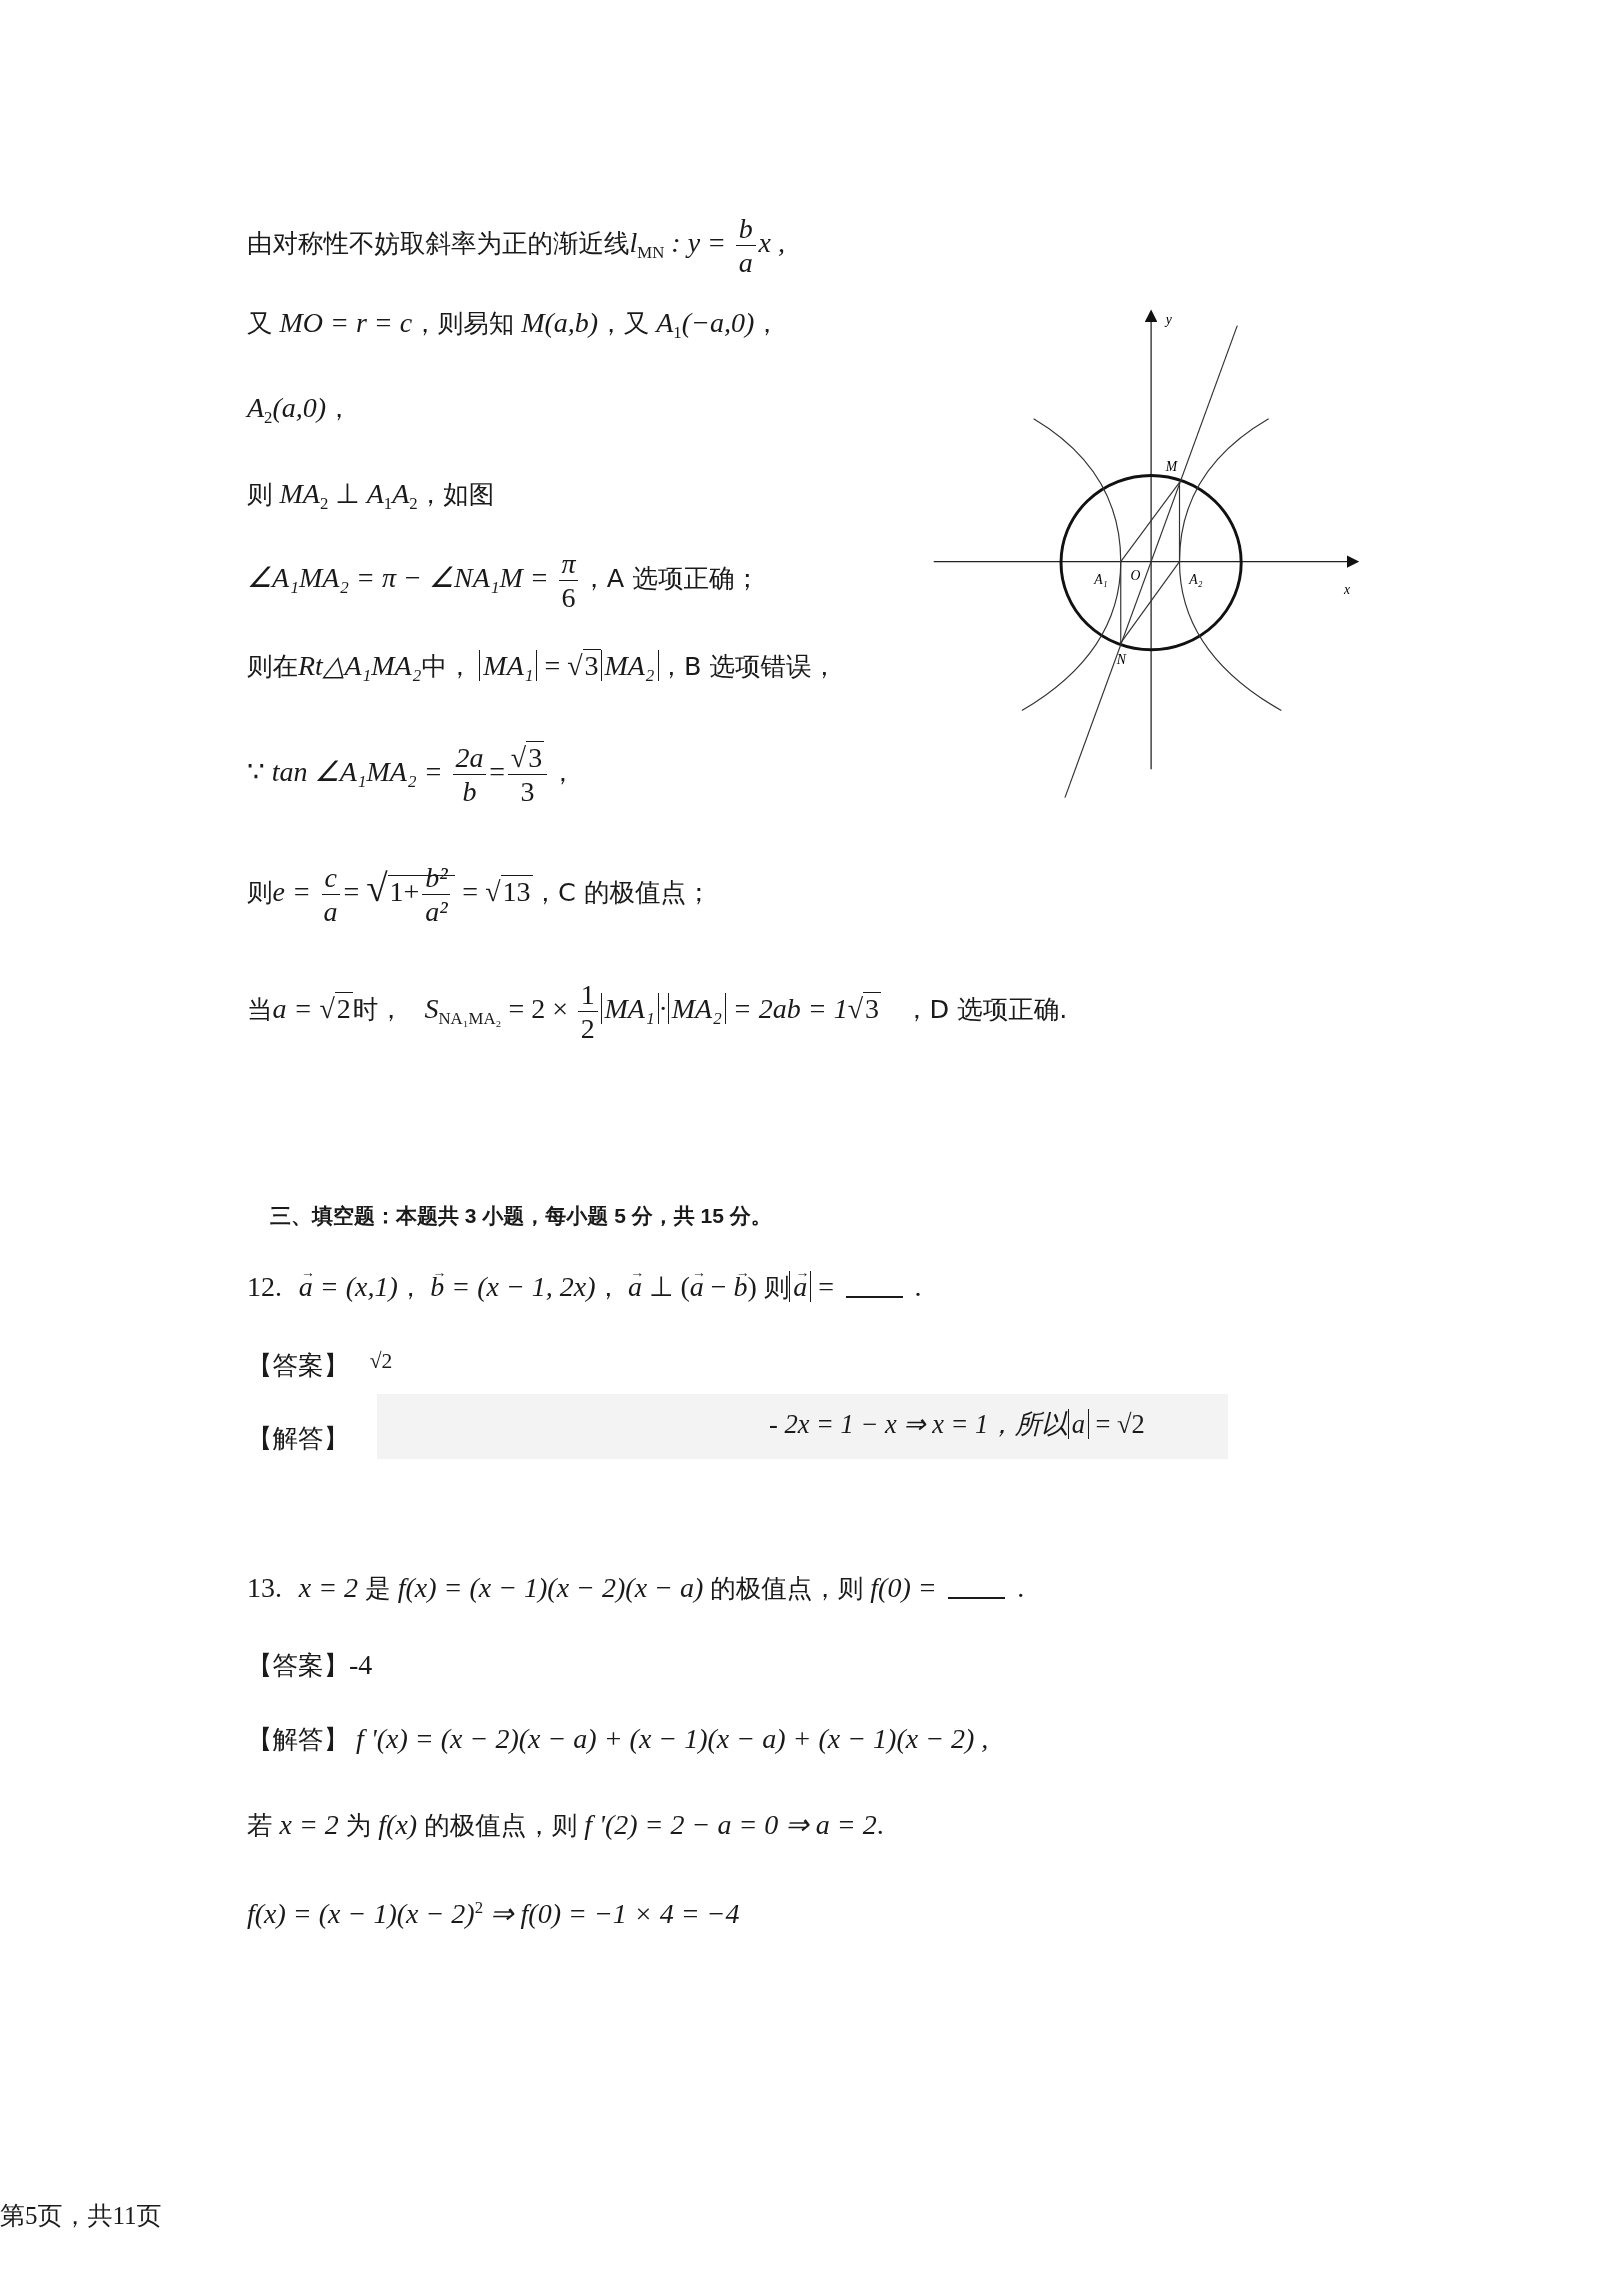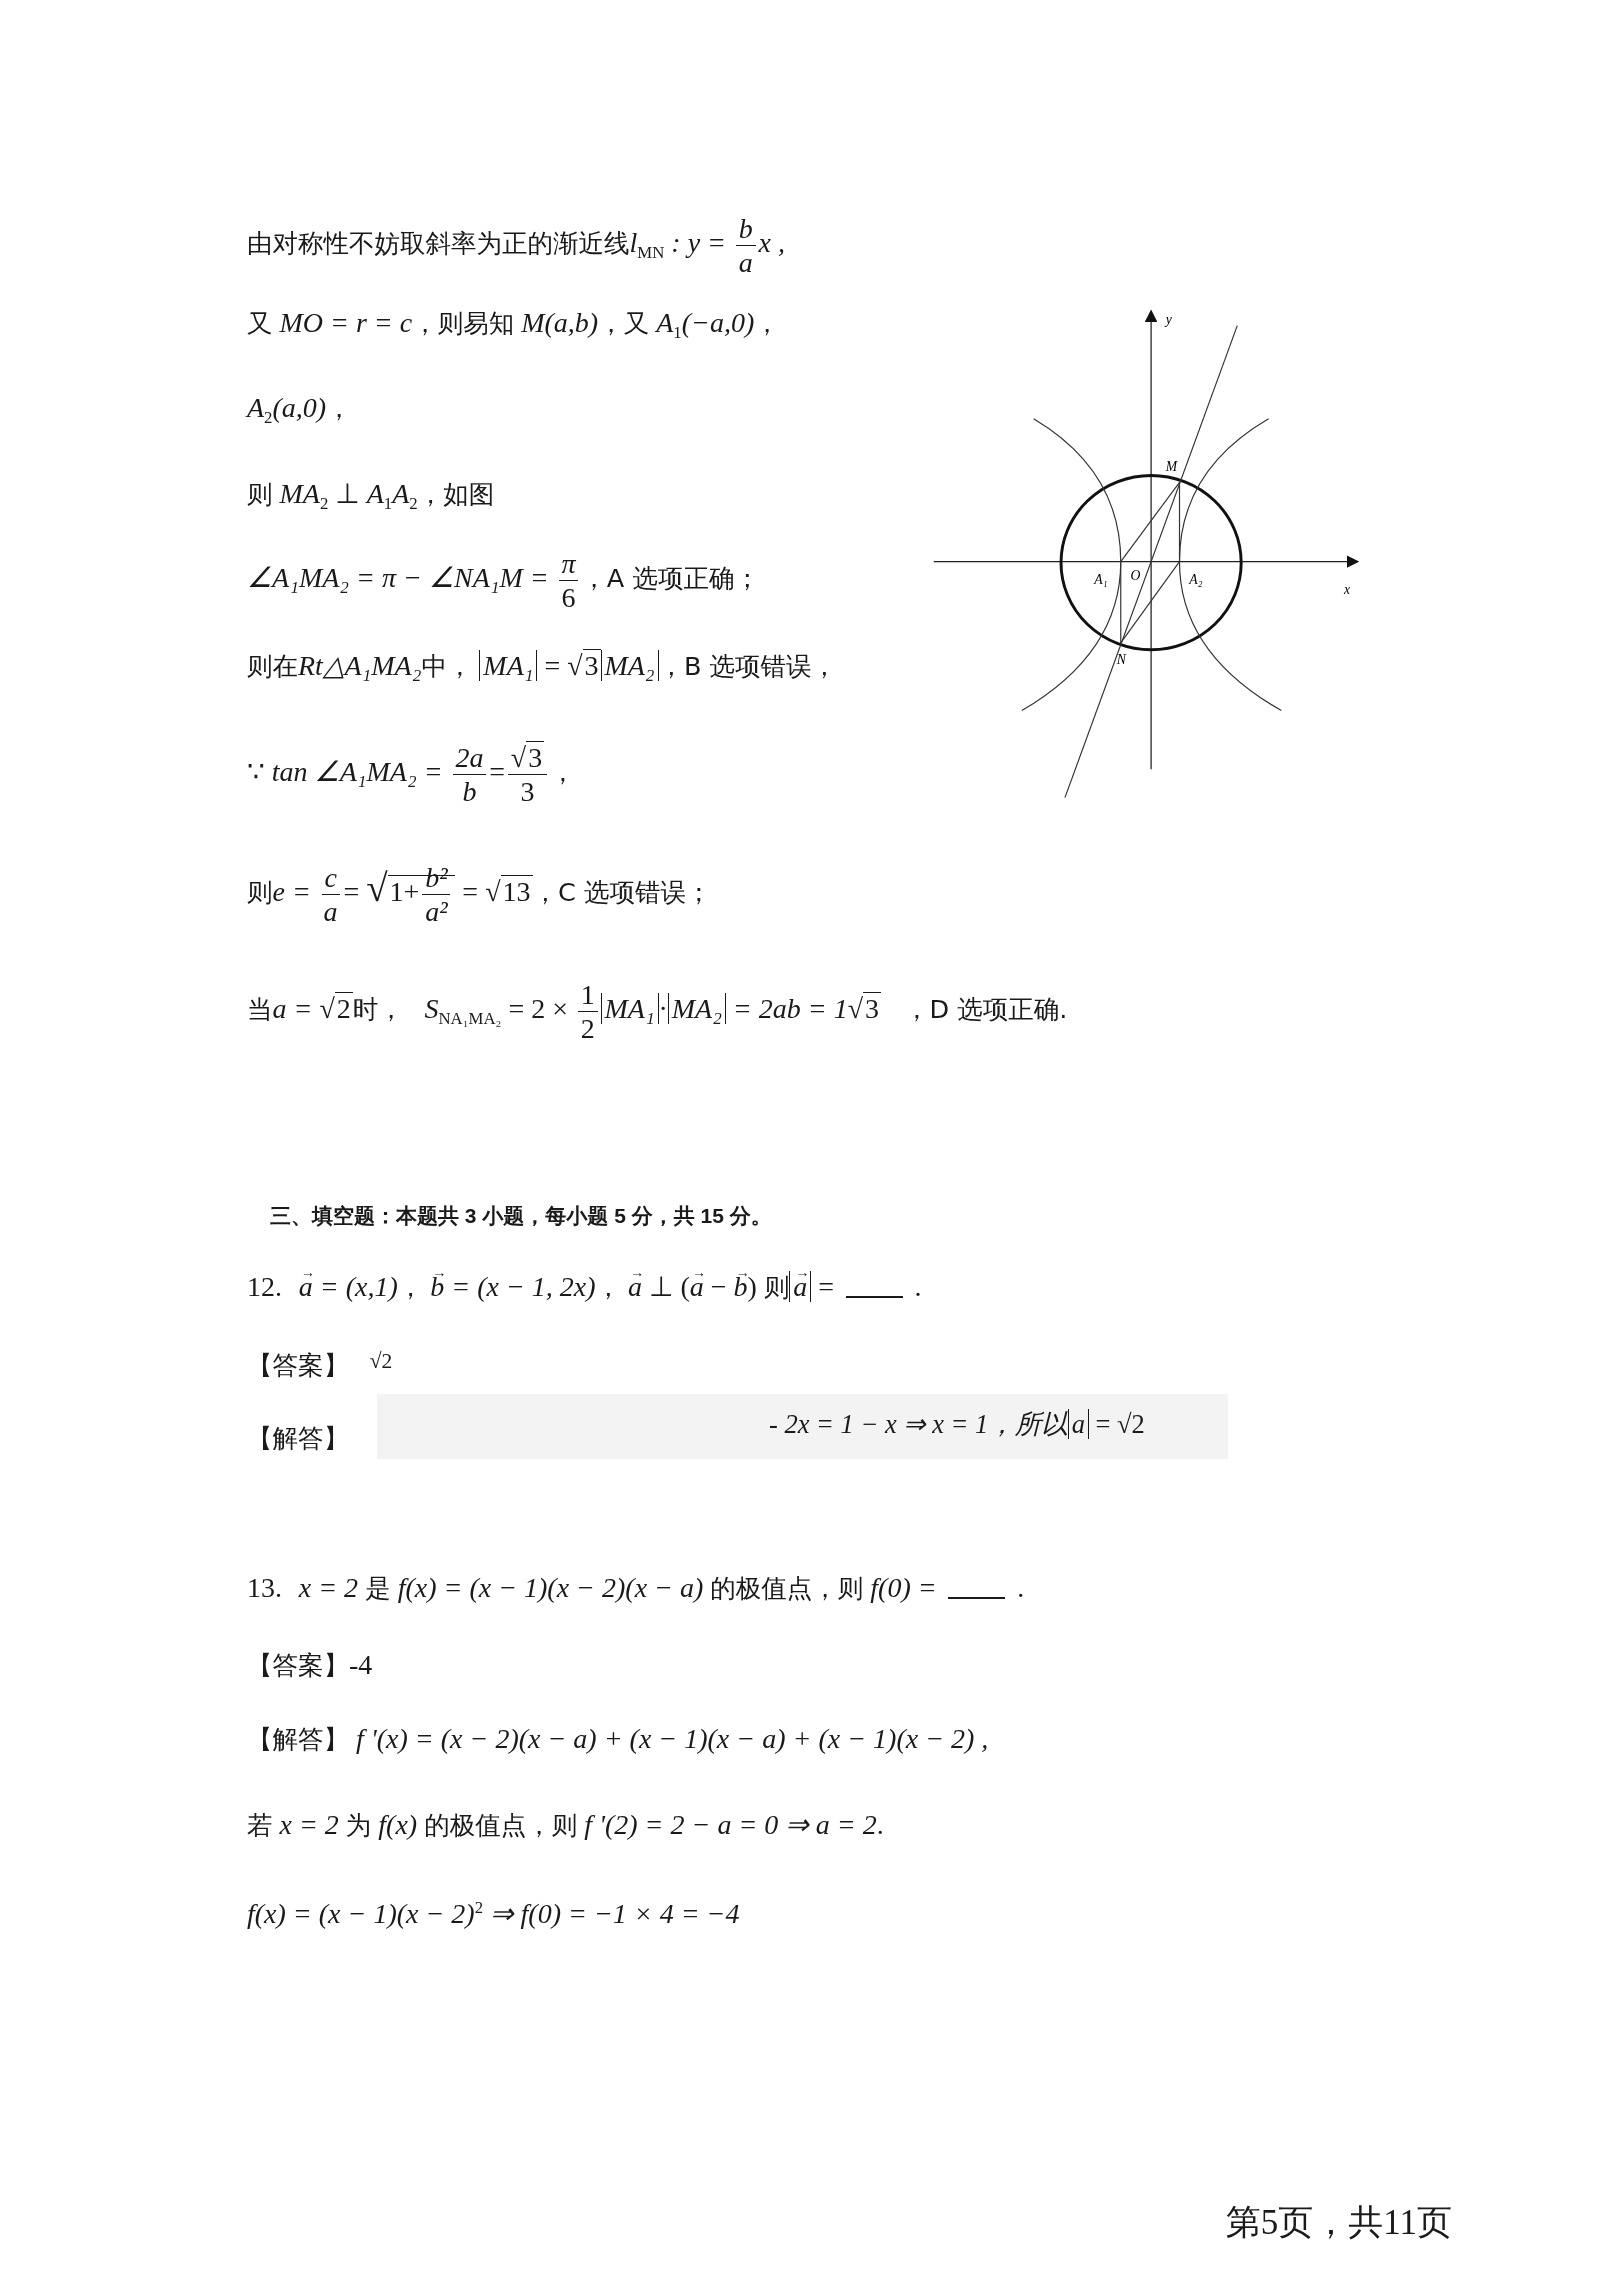--- a/index.html
+++ b/index.html
@@ -15,21 +15,21 @@
   .frac .den { padding:2px 2.9px 0 2.9px; line-height:1.05; }
   .sqrt { display:inline-block; }
   .sqrt .rad { border-top:1.6px solid #1a1a1a; padding:0 2px; }
   .abs { border-left:1.6px solid #1a1a1a; border-right:1.6px solid #1a1a1a; padding:0 2.9px; }
   .vec { position:relative; display:inline-block; }
   .vec::before { content:"→"; position:absolute; font-size:50%; top:-0.5em; left:0.15em; font-style:normal; }
   .heading { font-weight:bold; font-family:Liberation Sans, sans-serif; font-size:21px;margin-left:23px; }
   .blank { display:inline-block; width:57px; border-bottom:2px solid #1a1a1a; margin:0 11.8px; vertical-align:-2px; }
   .label { font-family:"DejaVu Sans","Liberation Sans",sans-serif; font-size:25.5px; }
   .graybox { position:absolute; left:377px; top:1394px; width:851px; height:65px; background:#f3f3f3; }
-  .footer { position:absolute; top:2199px; left:0; width:1452px; text-align:right; font-size:35px; }
+  .footer { position:absolute; top:2199px; left:0; width:1452px; text-align:left; font-size:25px; }
   .cn { font-family:"DejaVu Sans","Liberation Sans",sans-serif; font-size:25.5px; }
   svg text { font-family:"Liberation Serif",serif; font-style:italic; }
 </style>
 </head>
 <body>
 
 <div class="line" style="top:214px;">
   <span class="cn">由对称性不妨取斜率为正的渐近线</span><span class="m"><span>l</span><sub>MN</sub></span>
   <span class="m">: y =</span>
   <span class="frac m">
@@ -83,21 +83,21 @@
   <span class="cn">则</span><span class="m">e =</span>
   <span class="frac m">
       <span class="num">c</span>
       <span class="den">a</span>
     </span><span>=</span>
   <span class="sqrt" style="font-size:39px;">√<span class="rad" style="font-size:28px;"><span>1+</span><span class="frac m">
           <span class="num">b²</span>
           <span class="den">a²</span>
         </span></span></span>
   <span>=</span>
-  <span class="sqrt">√<span class="rad">13</span></span><span class="cn">，C 选项错误；</span>
+  <span class="sqrt">√<span class="rad">13</span></span><span class="cn">，C 的极值点；</span>
 </div>
 
 <div class="line" style="top:980px;">
   <span class="cn">当</span><span class="m">a =</span>
   <span class="sqrt">√<span class="rad">2</span></span><span class="cn">时，</span>
   <span class="m" style="margin-left:13.7px;"><span>S</span><sub>NA₁MA₂</sub></span>
   <span>= 2 ×</span>
   <span class="frac">
       <span class="num">1</span>
       <span class="den">2</span>

